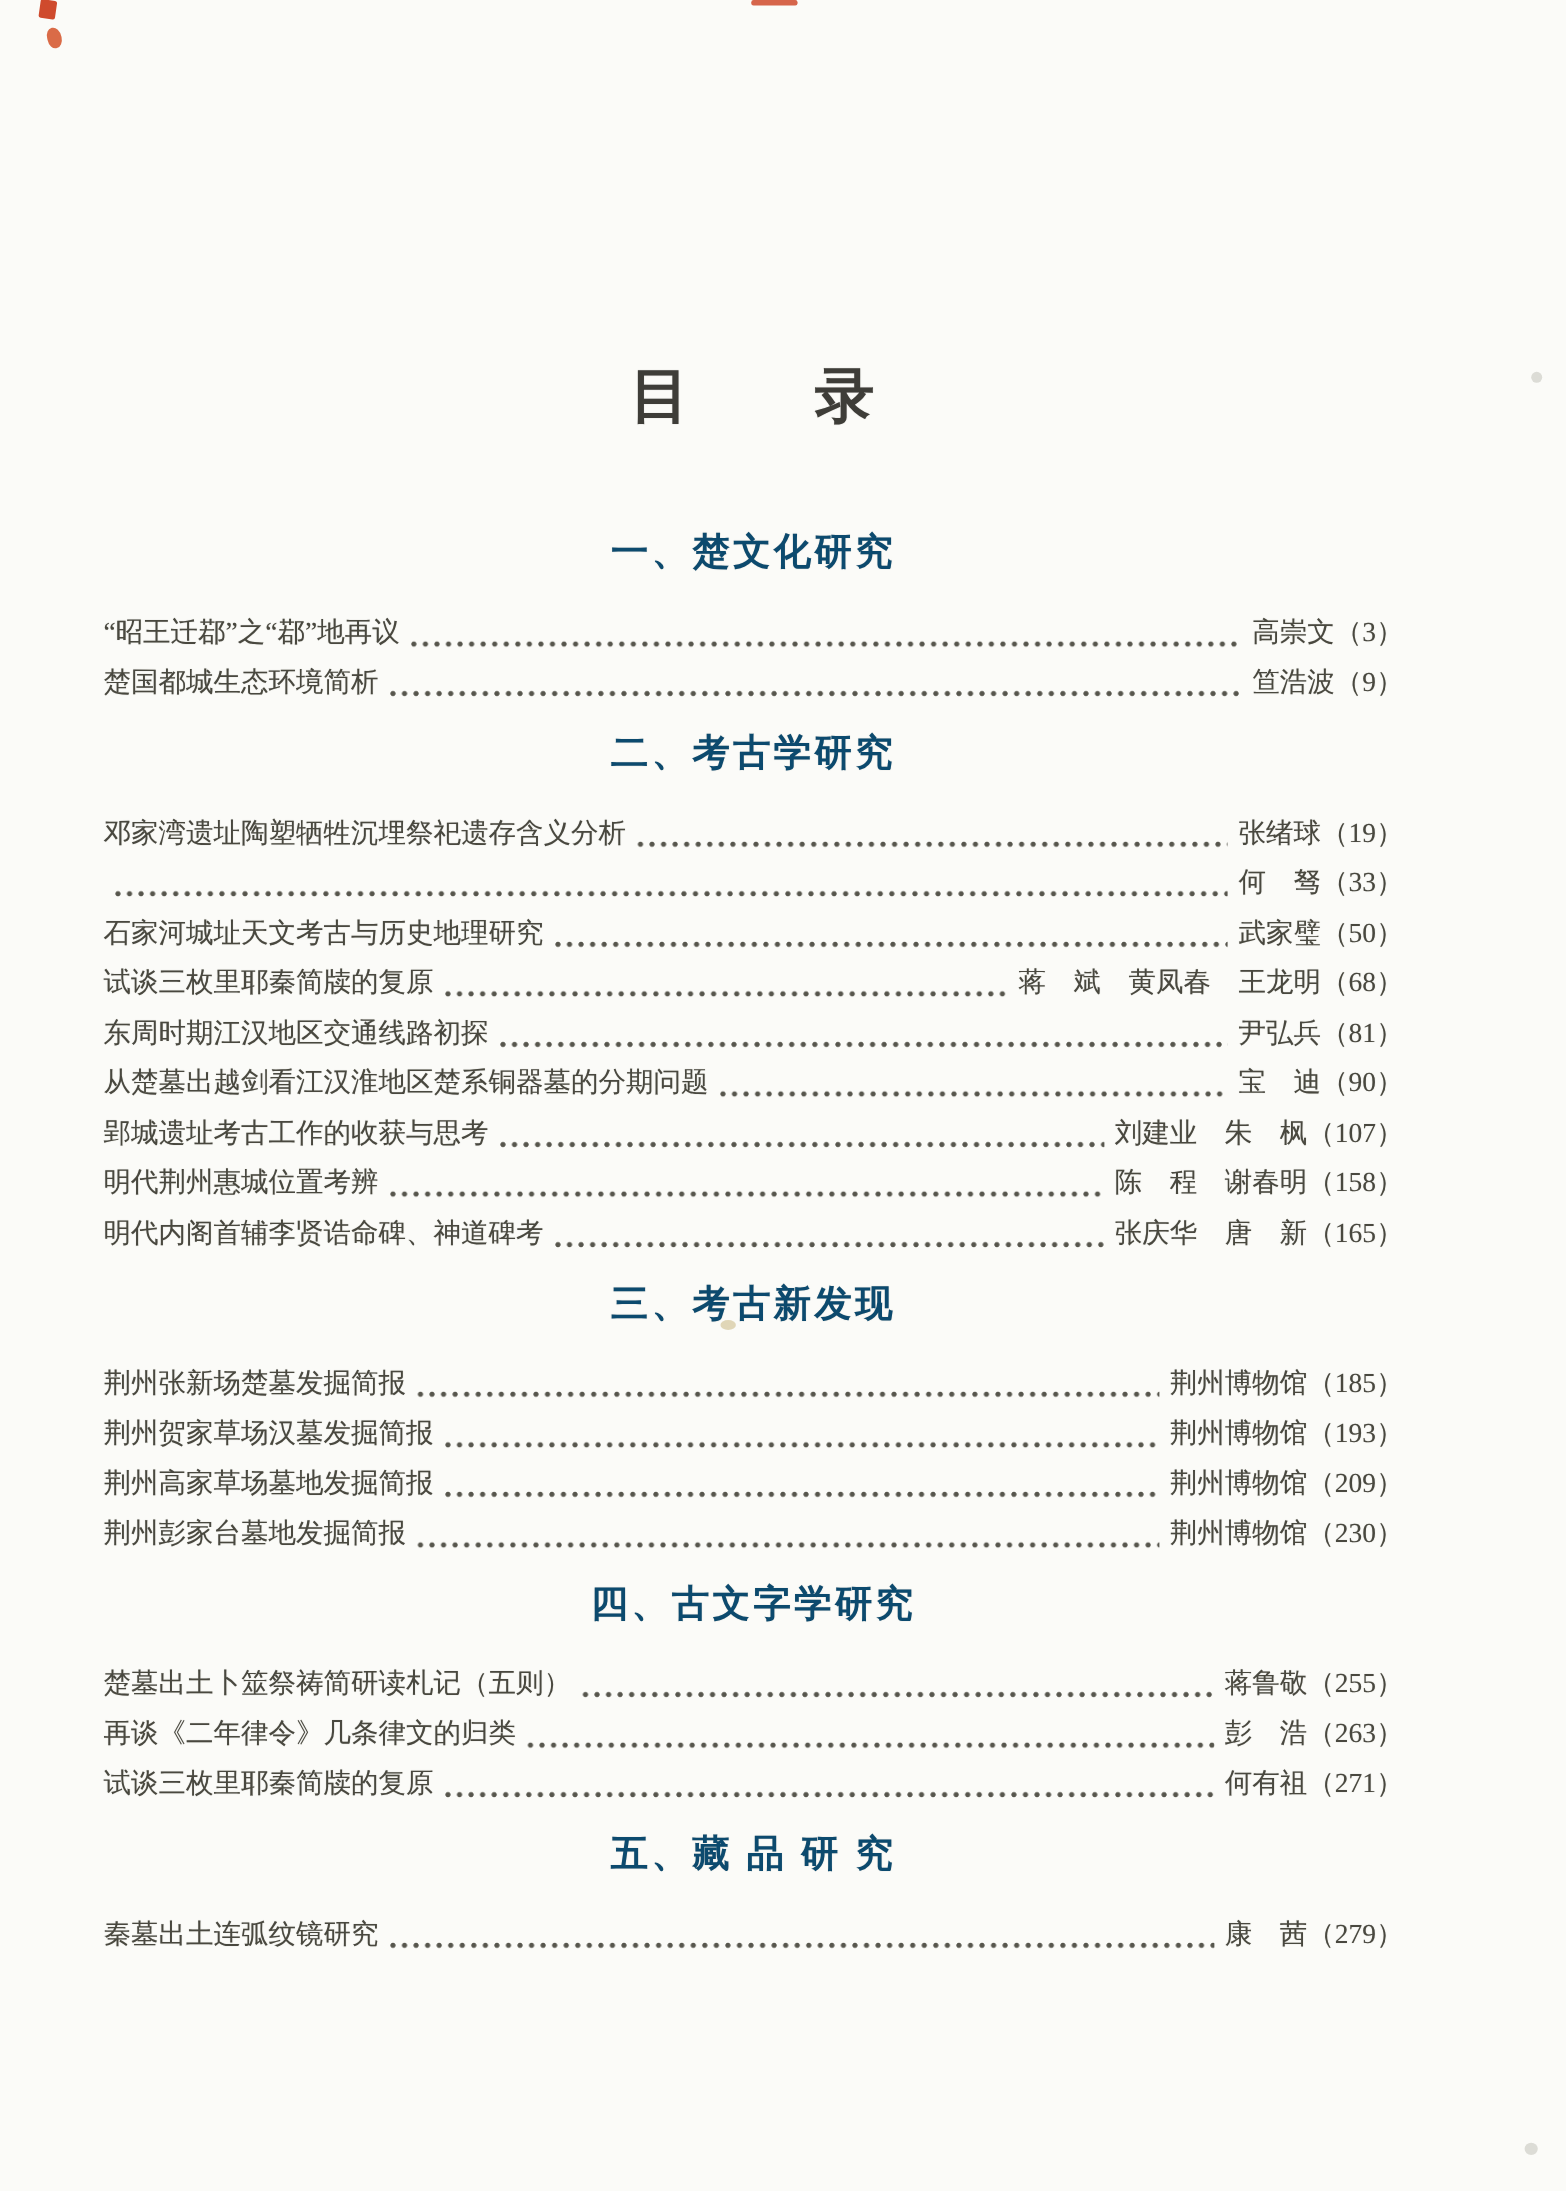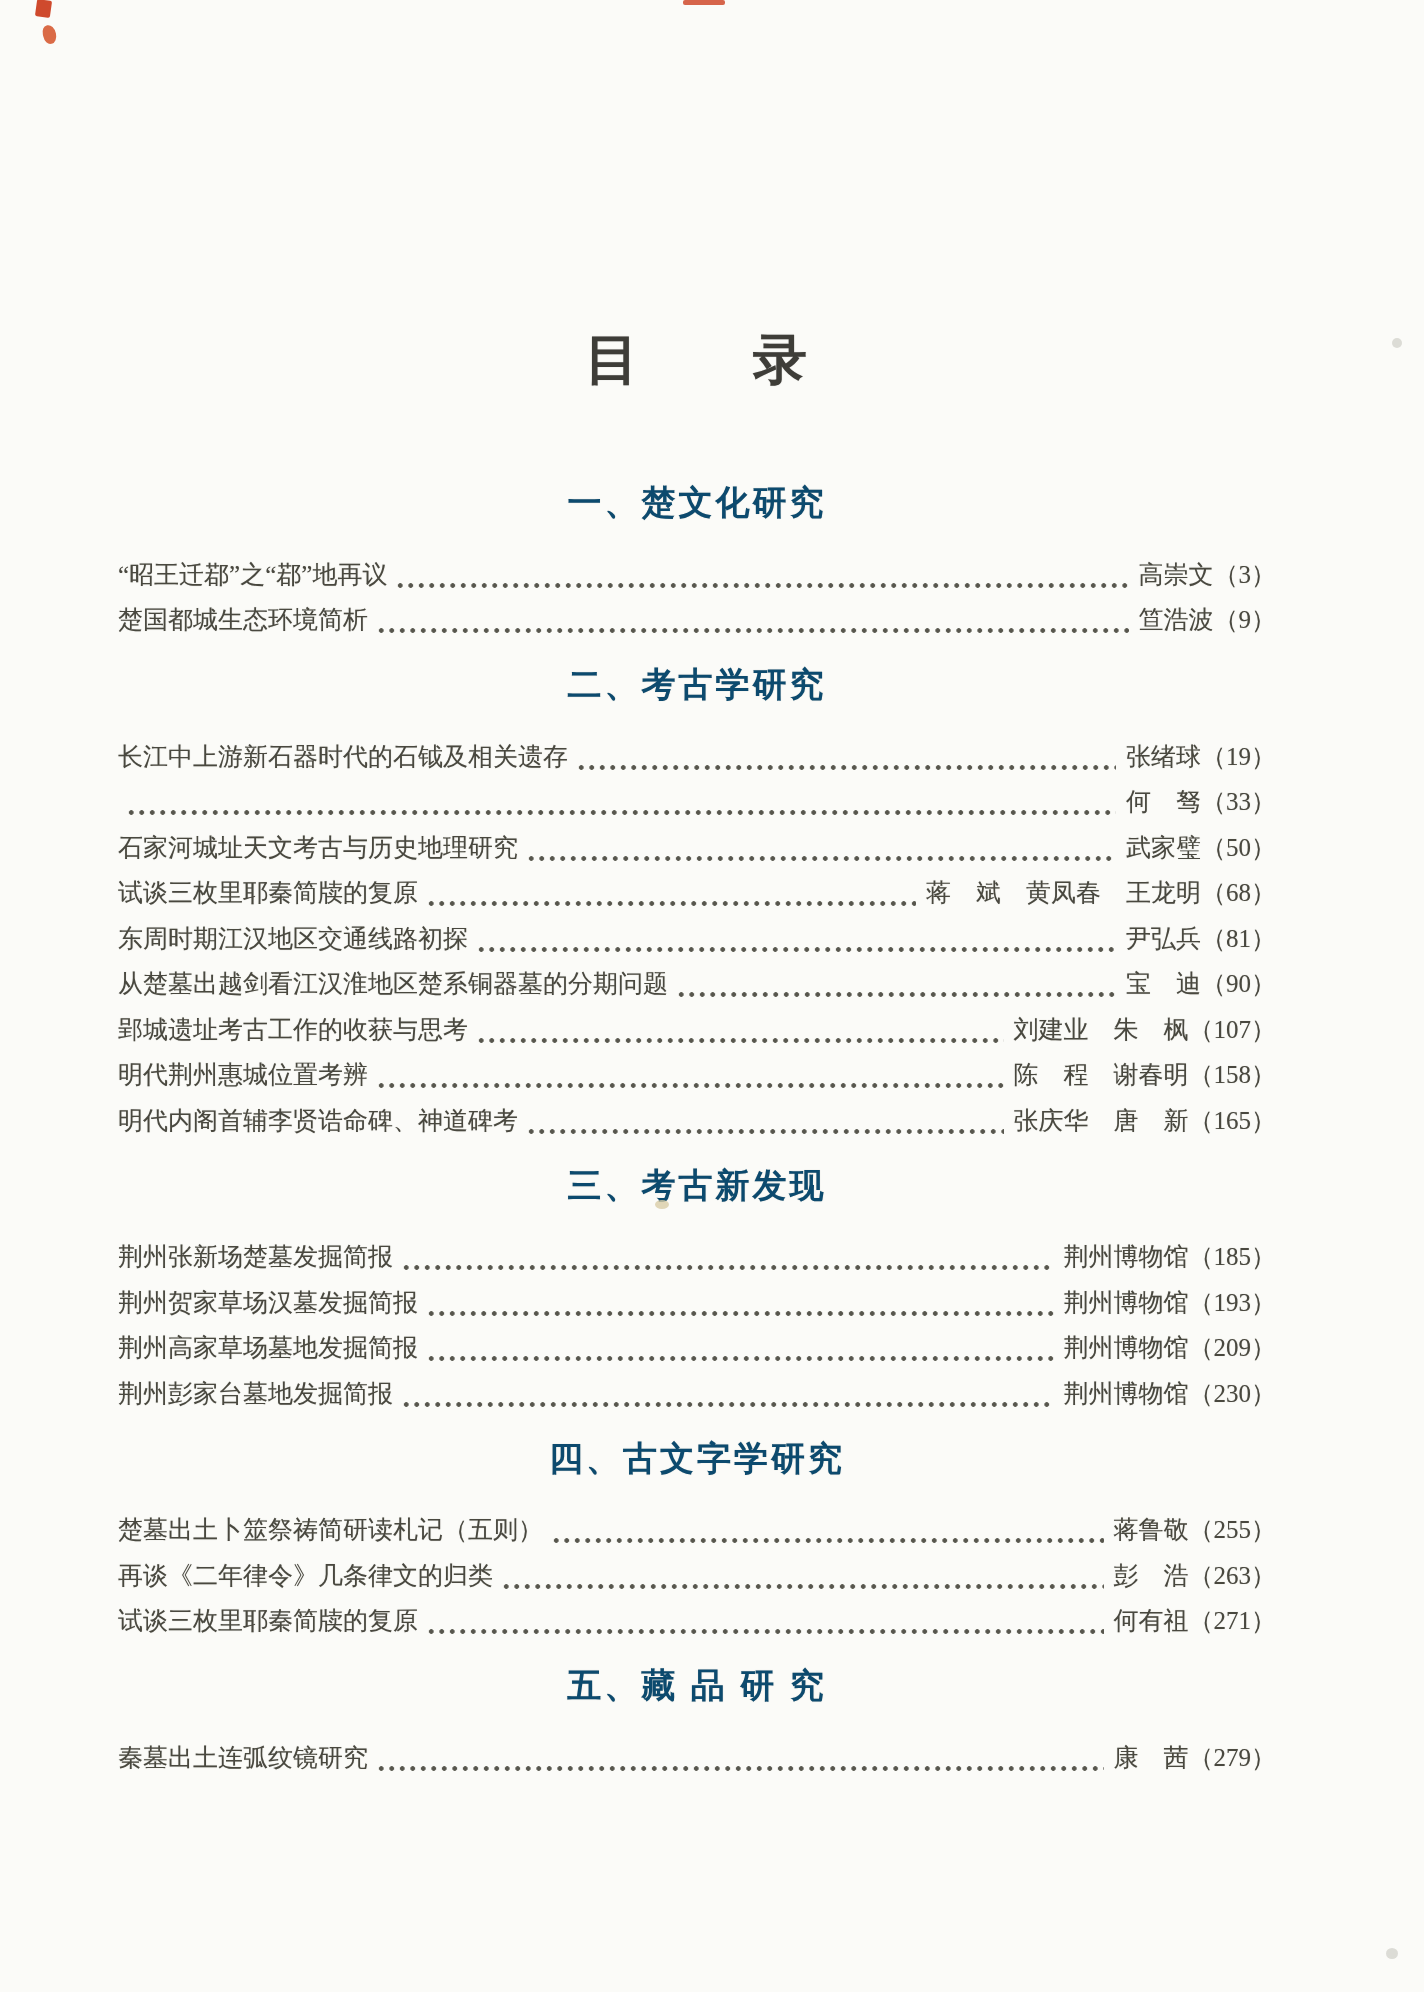--- a/index.html
+++ b/index.html
@@ -6,21 +6,21 @@
   html,body { width:1424px; height:1992px; }
   body {
     background:#fbfbf8;
     color:#49483f;
     font-family:"Liberation Serif","DejaVu Serif",serif;
     position:relative;
     overflow:hidden;
   }
   .page {
     width:100%; height:100%;
-    padding:332px 148px 0 118px;
+    padding:332px 148px 0 94px;
   }
   .toc-title {
     text-align:center;
     font-size:54px;
     line-height:56px;
     font-weight:bold;
     color:#3e3d38;
     letter-spacing:2px;
     text-shadow:0 0 1px rgba(62,61,56,.35);
   }
@@ -91,21 +91,21 @@
   <div class="row">
     <span class="entry-title">楚国都城生态环境简析</span>
     <span class="leader"></span>
     <span class="entry-authors">笪浩波</span>
     <span class="entry-page">（9）</span>
   </div>
 
   <div class="toc-heading">二、考古学研究</div>
 
   <div class="row">
-    <span class="entry-title">长江中上游新石器时代的石钺及相关遗存</span>
+    <span class="entry-title">邓家湾遗址陶塑牺牲沉埋祭祀遗存含义分析</span>
     <span class="leader"></span>
     <span class="entry-authors">张绪球</span>
     <span class="entry-page">（19）</span>
   </div>
   <div class="row">
     <span class="leader"></span>
     <span class="entry-authors">何　驽</span>
     <span class="entry-page">（33）</span>
   </div>
   <div class="row">

